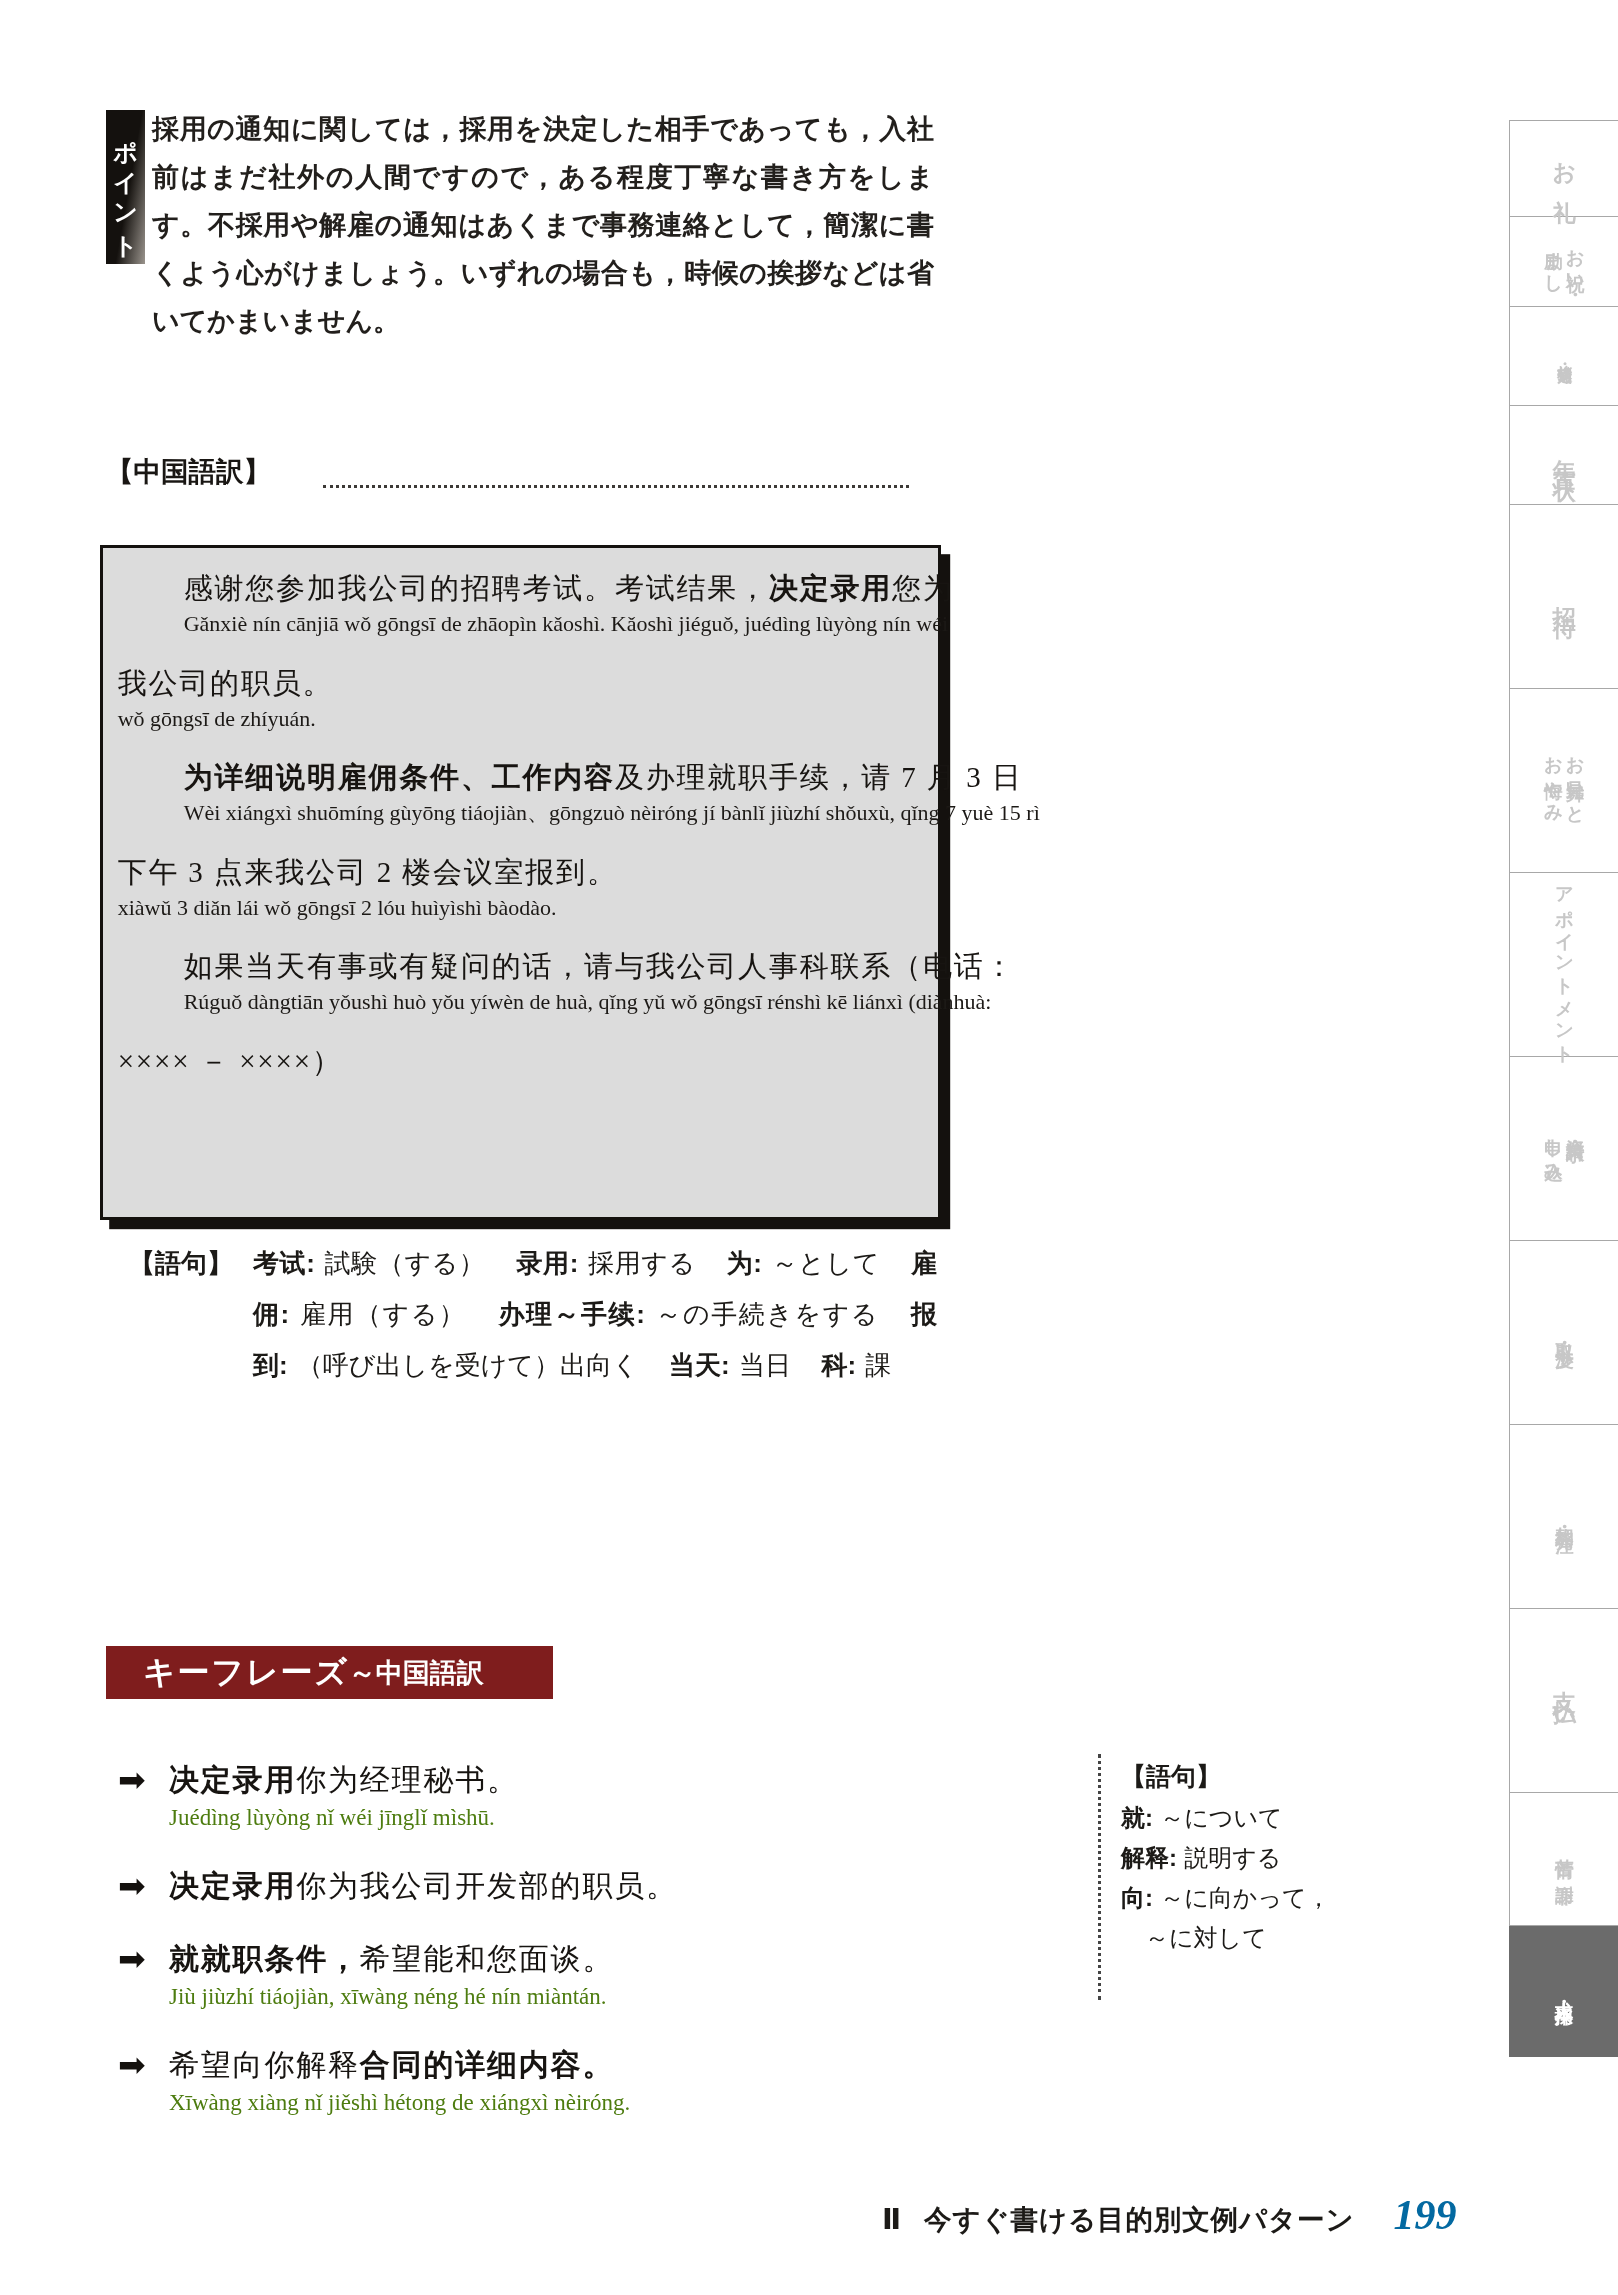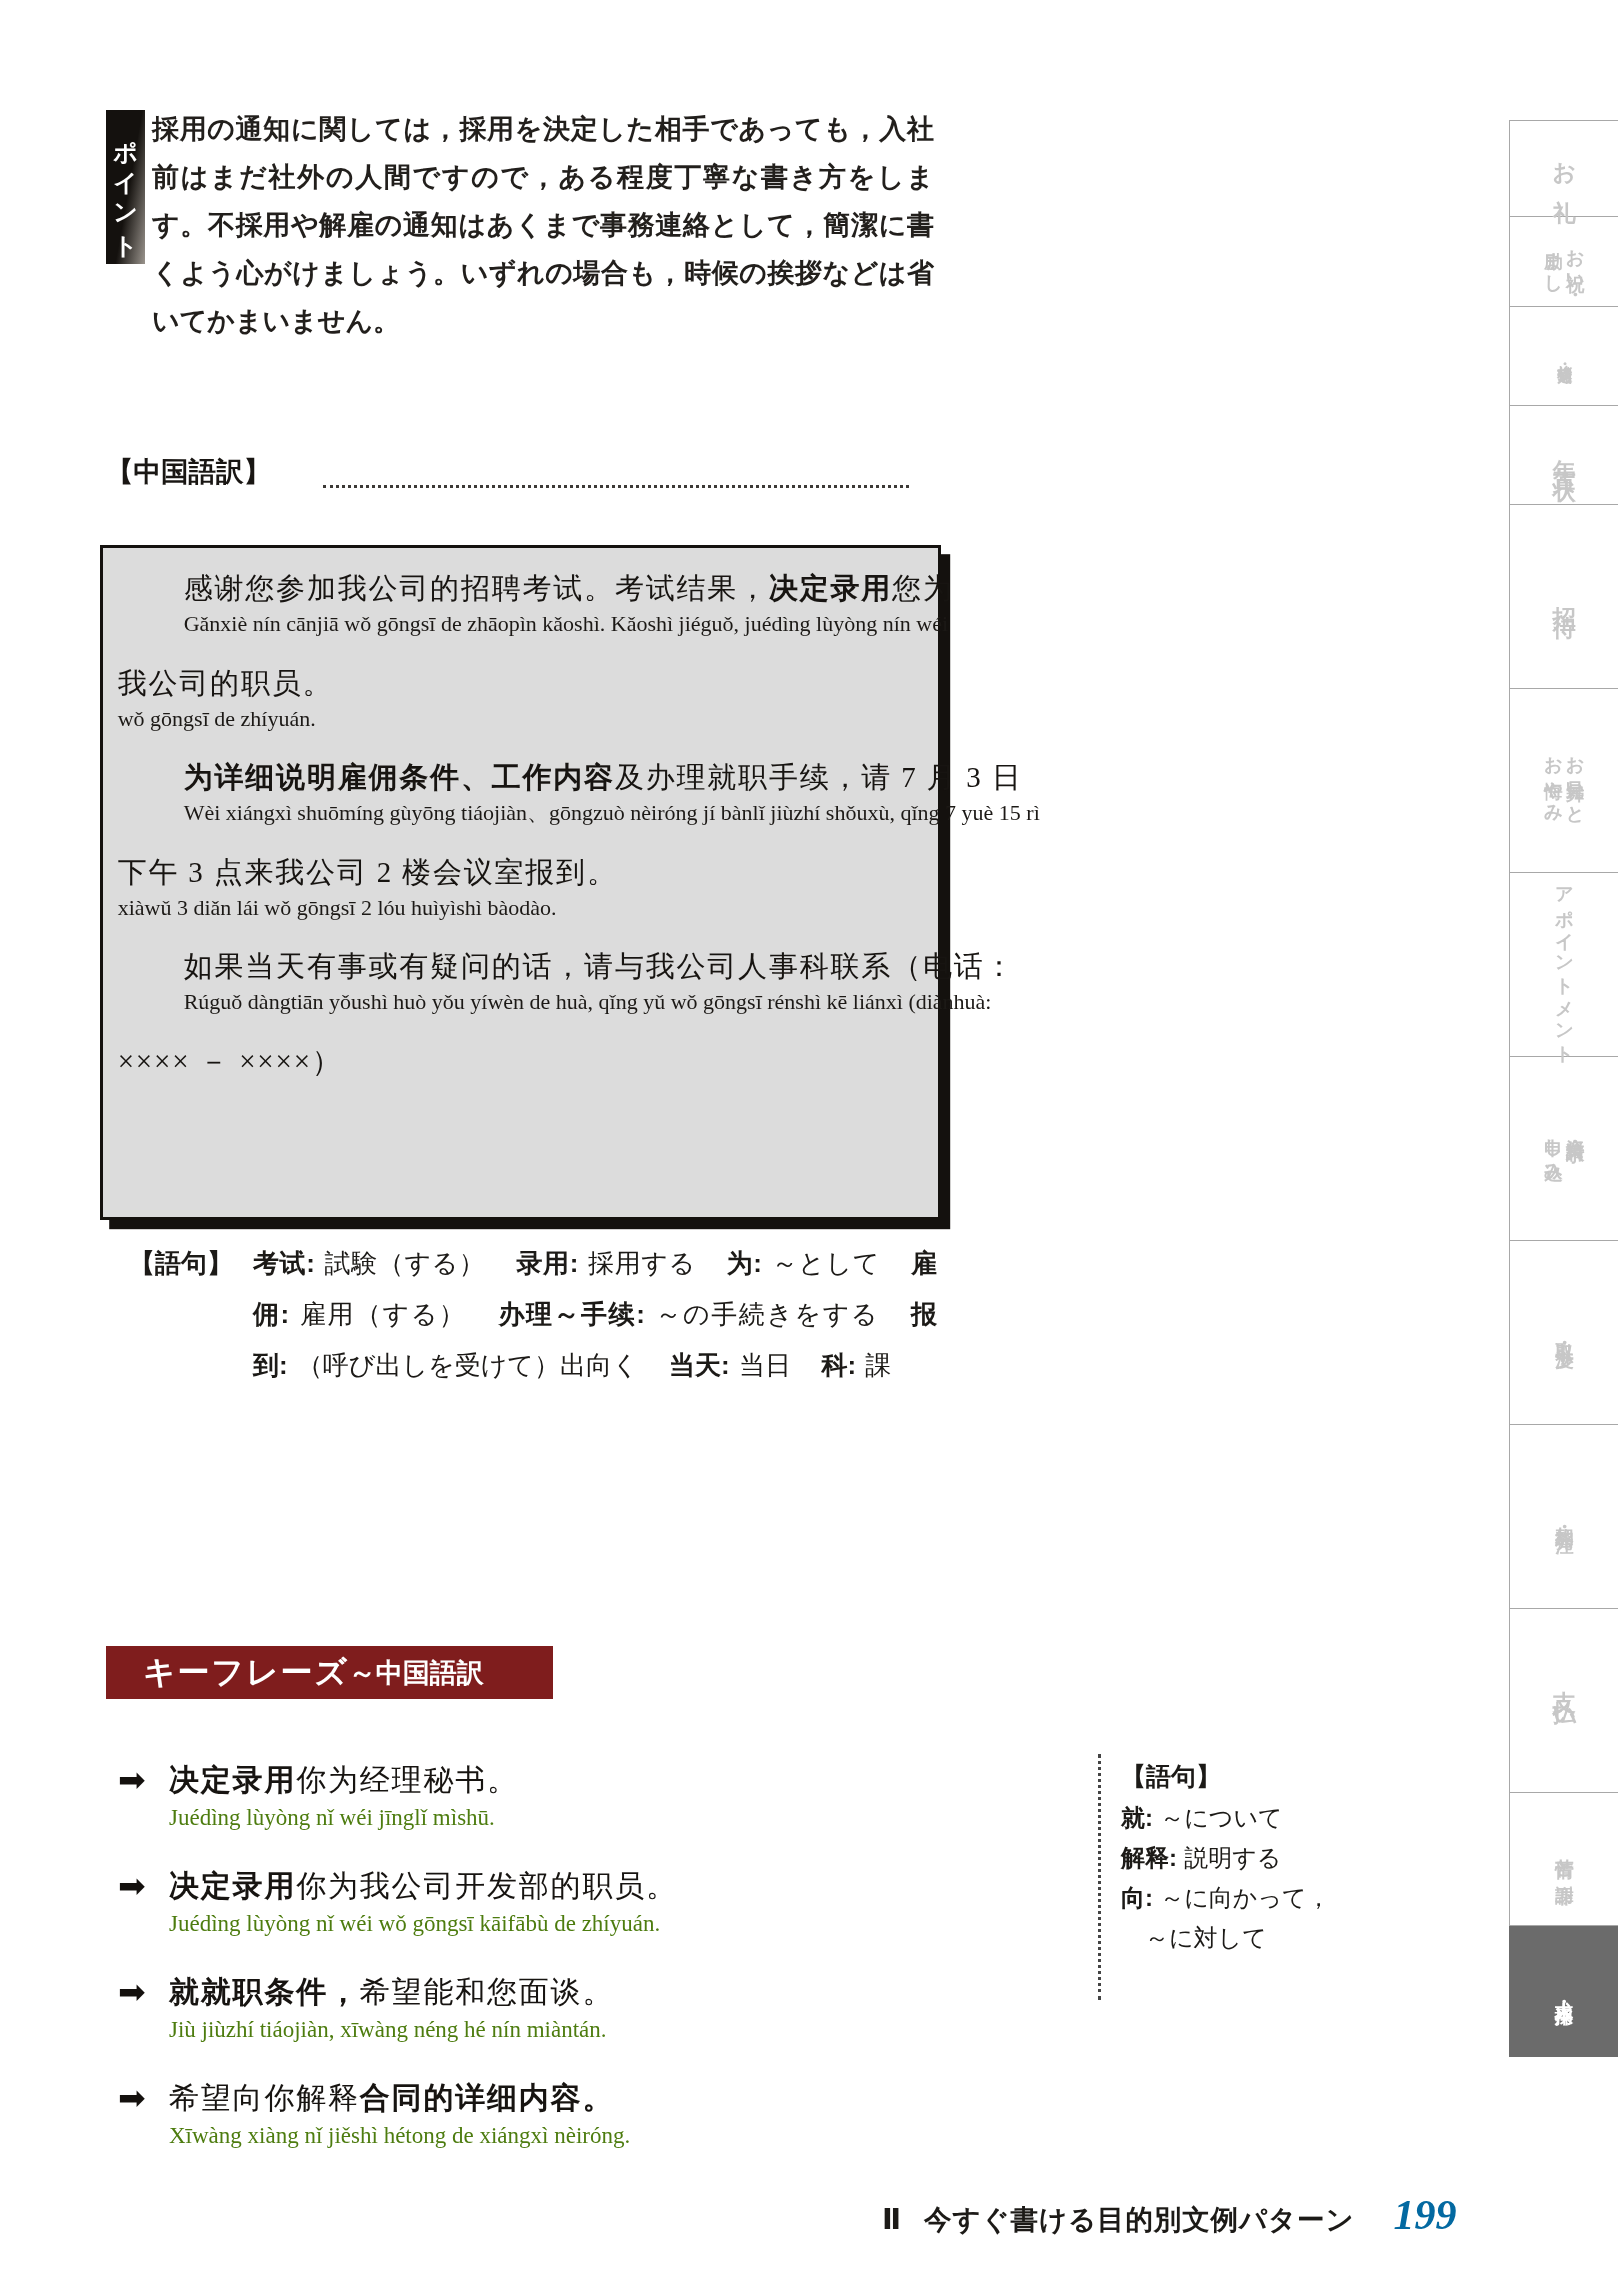--- a/index.html
+++ b/index.html
@@ -206,21 +206,20 @@
     <span class="arrow-icon">➡</span>
     <div class="kp-body">
       <div class="zh"><span></span><span class="zh-bold">决定录用</span><span>你为经理秘书。</span></div>
       <div class="py">Juédìng lùyòng nǐ wéi jīnglǐ mìshū.</div>
     </div>
   </div>
   <div class="kp-item">
     <span class="arrow-icon">➡</span>
     <div class="kp-body">
       <div class="zh"><span></span><span class="zh-bold">决定录用</span><span>你为我公司开发部的职员。</span></div>
-      <div class="py">Juédìng lùyòng nǐ wéi wǒ gōngsī kāifābù de zhíyuán.</div>
     </div>
   </div>
   <div class="kp-item">
     <span class="arrow-icon">➡</span>
     <div class="kp-body">
       <div class="zh"><span></span><span class="zh-bold">就就职条件，</span><span>希望能和您面谈。</span></div>
       <div class="py">Jiù jiùzhí tiáojiàn, xīwàng néng hé nín miàntán.</div>
     </div>
   </div>
   <div class="kp-item">

